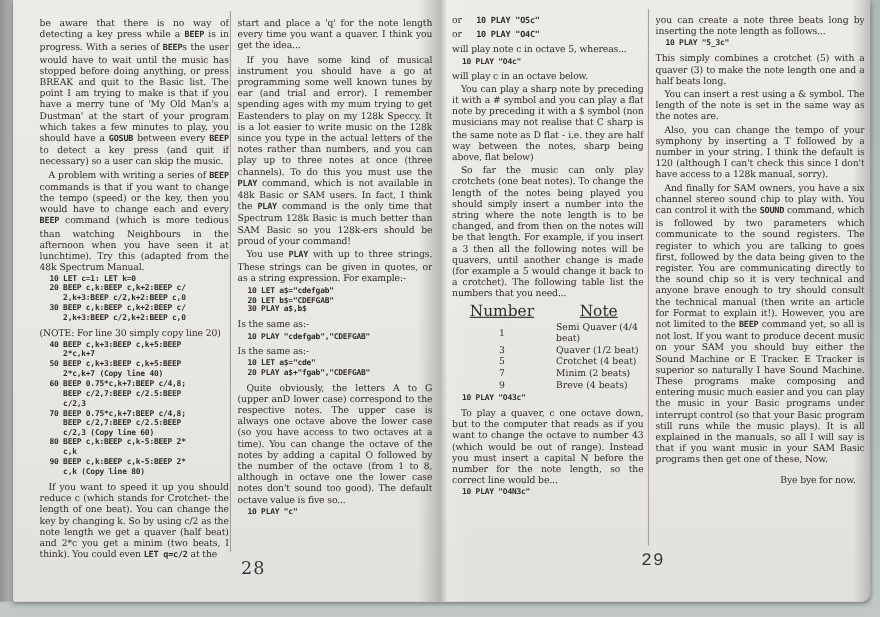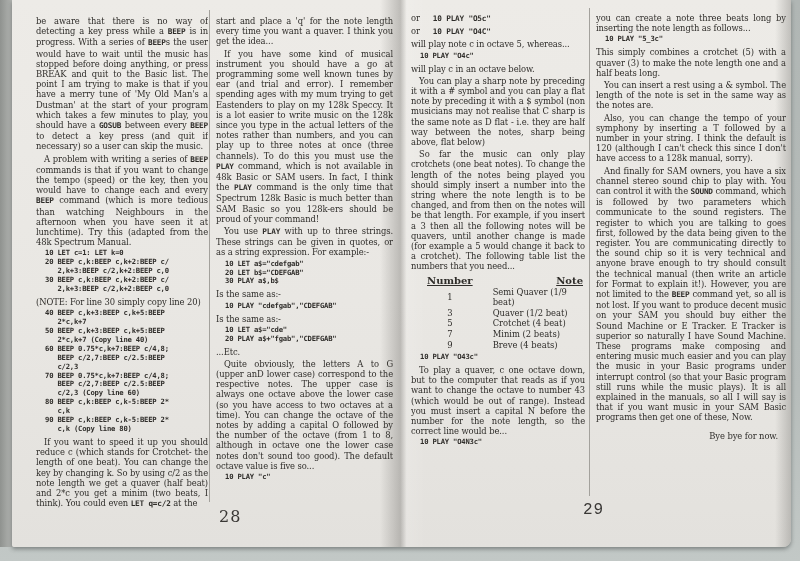--- a/index.html
+++ b/index.html
@@ -33,21 +33,21 @@
     margin:2px 0 3px 0; padding:0 0 0 9px;
     font-family:"DejaVu Sans Mono","Liberation Mono",monospace;
     font-weight:bold; font-size:7.2px; line-height:8.9px;
     white-space:pre; color:#2f2d2a; letter-spacing:-0.2px;
   }
   p.notep { font-size:8.4px; line-height:10.2px; margin:0 0 2px 0; text-align:left; }
   .divider { position:absolute; width:1px; background:#a3a19c; }
   .orline { text-align:left !important; }
   .orline .kw { margin-left:13px; }
   table.notetable { border-collapse:collapse; margin:3px 0 3px 14px; }
-  table.notetable th { font-size:10px; text-align:right; text-decoration:underline; padding:0 2px 1px 2px; font-weight:bold; color:#2f2d2a; }
+  table.notetable th { font-size:14px; text-align:center; text-decoration:underline; padding:0 2px 1px 2px; font-weight:normal; color:#2f2d2a; }
   table.notetable td { font-size:8.4px; line-height:10.6px; padding:0 2px; color:#2f2d2a; }
   td.numcell, th.numcol { text-align:center; padding-right:18px !important; }
   .pagenum { position:absolute; font-size:16px; color:#3a3836; letter-spacing:1px; }
   .signoff { text-align:right !important; padding-right:8px; margin-top:8px !important; }
 </style>
 </head>
 <body>
 
 <div class="scan">
   <div class="edge-left"></div>
@@ -87,21 +87,20 @@
       <p class="ind"><span>If you have some kind of musical instrument you should have a go at programming some well known tunes by ear (and trial and error). I remember spending ages with my mum trying to get Eastenders to play on my 128k Speccy. It is a lot easier to write music on the 128k since you type in the actual letters of the notes rather than numbers, and you can play up to three notes at once (three channels). To do this you must use the </span><span class="kw">PLAY</span><span> command, which is not available in 48k Basic or SAM users. In fact, I think the </span><span class="kw">PLAY</span><span> command is the only time that Spectrum 128k Basic is much better than SAM Basic so you 128k-ers should be proud of your command!</span></p>
       <p class="ind"><span>You use </span><span class="kw">PLAY</span><span> with up to three strings. These strings can be given in quotes, or as a string expression. For example:-</span></p>
       <pre class="code">10 LET a$="cdefgab"
 20 LET b$="CDEFGAB"
 30 PLAY a$,b$</pre>
       <p class="notep">Is the same as:-</p>
       <pre class="code">10 PLAY "cdefgab","CDEFGAB"</pre>
       <p class="notep">Is the same as:-</p>
       <pre class="code">10 LET a$="cde"
 20 PLAY a$+"fgab","CDEFGAB"</pre>
-      <p class="notep">...Etc.</p>
       <p class="ind">Quite obviously, the letters A to G (upper anD lower case) correspond to the respective notes. The upper case is always one octave above the lower case (so you have access to two octaves at a time). You can change the octave of the notes by adding a capital O followed by the number of the octave (from 1 to 8, although in octave one the lower case notes don't sound too good). The default octave value is five so...</p>
       <pre class="code">10 PLAY "c"</pre>
     </div>
 
     <div class="pagenum" style="left:207px; top:507px;">28</div>
 
     <div class="gutter"></div>
 
     <div class="col" style="left:399px; top:13px; width:174px; height:512px;">
       <p class="orline">
@@ -119,21 +118,21 @@
       <table class="notetable">
         <thead>
           <tr>
             <th class="numcol">Number</th>
             <th>Note</th>
           </tr>
         </thead>
         <tbody>
           <tr>
             <td class="numcell">1</td>
-            <td>Semi Quaver (1/9 beat)</td>
+            <td>Semi Quaver (4/4 beat)</td>
           </tr>
           <tr>
             <td class="numcell">3</td>
             <td>Quaver (1/2 beat)</td>
           </tr>
           <tr>
             <td class="numcell">5</td>
             <td>Crotchet (4 beat)</td>
           </tr>
           <tr>

